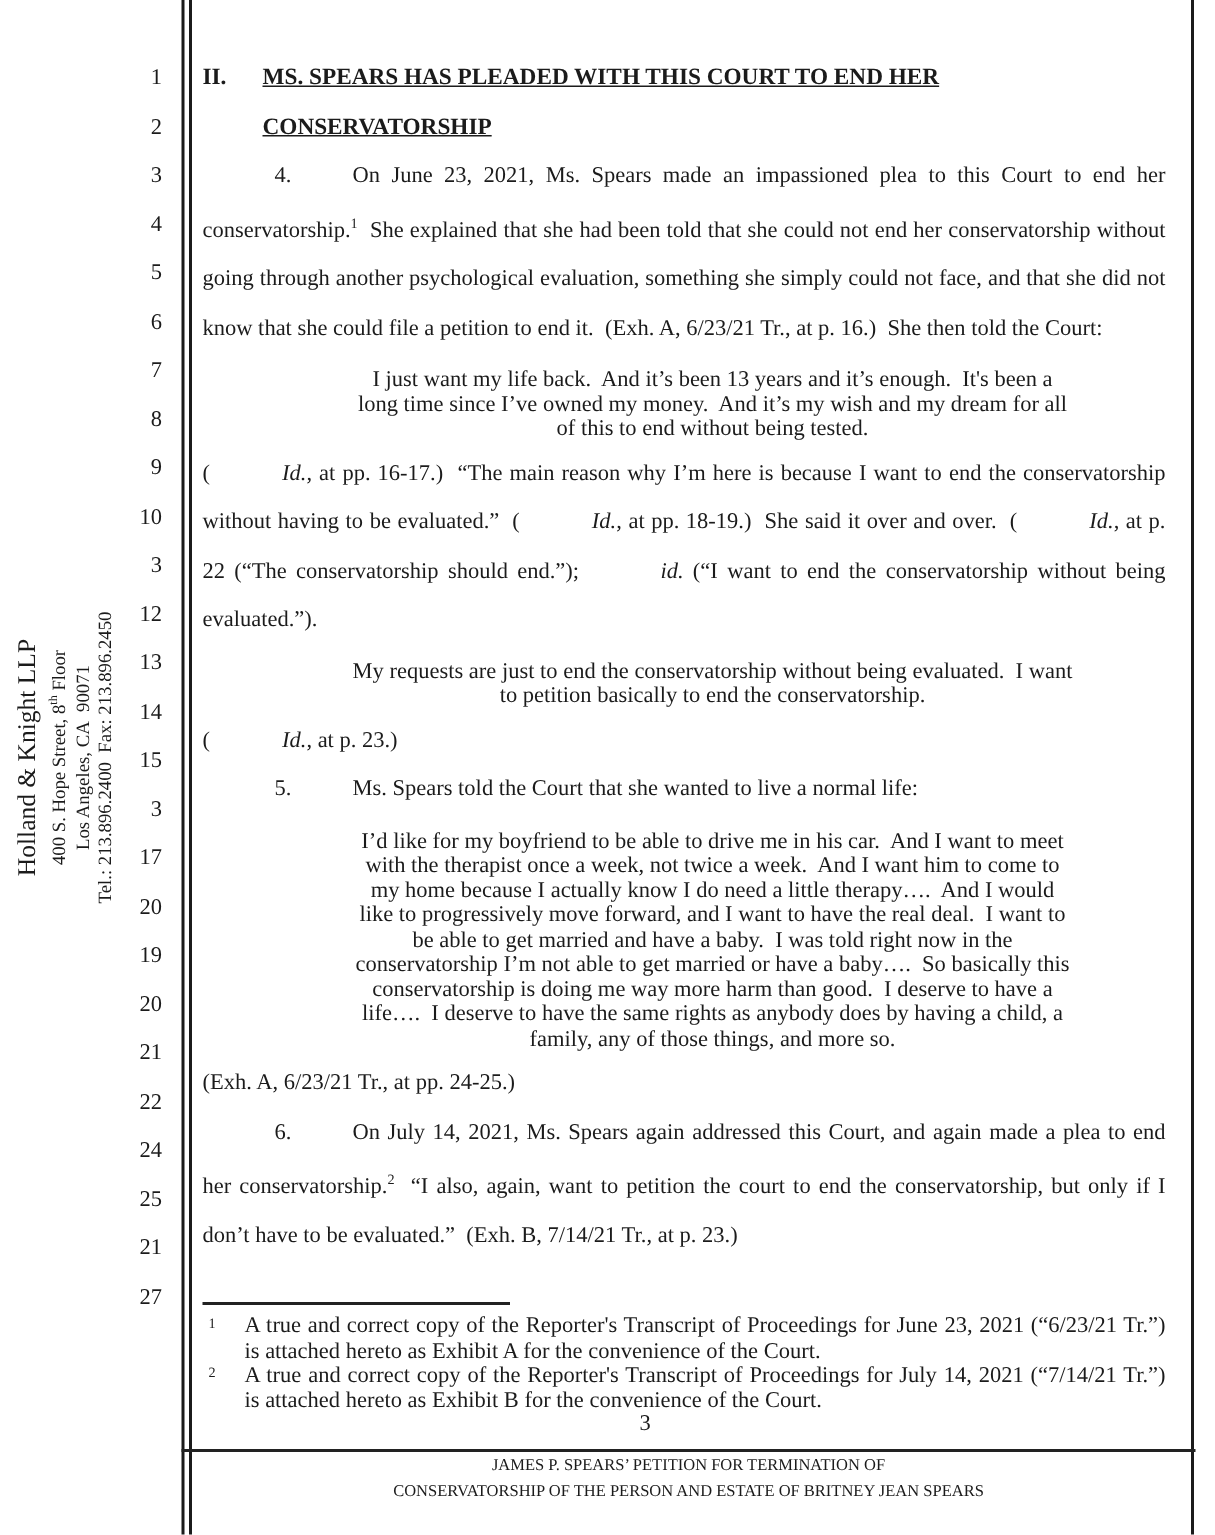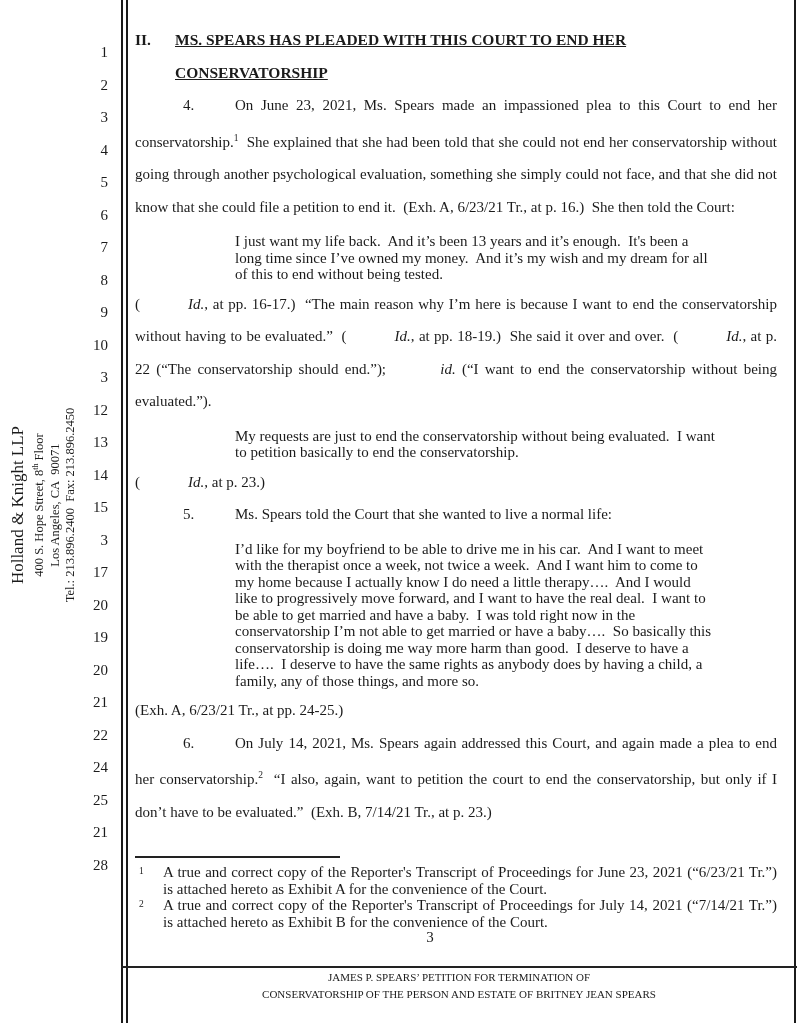--- a/index.html
+++ b/index.html
@@ -15,29 +15,29 @@
   
   .linenum-col{position:absolute;left:0;top:36px;width:108px;text-align:right;font-size:15px;}
   .linenum{height:32.5px;line-height:32.5px;}
   
   .firm{position:absolute;left:-112px;top:470px;width:310px;height:70px;
     transform:rotate(-90deg);text-align:center;white-space:nowrap;}
   .firm-name{font-size:17px;line-height:20px;}
   .firm-addr{font-size:12.5px;line-height:15.5px;}
   .firm-addr sup{font-size:8px;}
   
-  .content{position:absolute;left:135px;top:0;width:642px;padding-top:24px;}
+  .content{position:absolute;left:135px;top:0;width:642px;padding-top:36px;}
   .heading-line{font-size:15.5px;font-weight:bold;line-height:32.5px;margin:0;}
   .heading-num{display:inline-block;width:40px;text-decoration:none;}
   .heading-text{text-decoration:underline;}
   .heading-cont{margin-left:40px;}
   .body-para{font-size:15px;line-height:32.5px;text-align:justify;text-indent:48px;margin:0;}
   .pnum{display:inline-block;width:52px;text-indent:0;}
   .cite{font-size:15px;line-height:32.5px;text-align:justify;margin:0;}
-  .quote{font-size:15px;line-height:16.5px;margin:10px 18px 5px 100px;width:480px;text-align:left;}
+  .quote{font-size:15px;line-height:16.5px;margin:10px 18px 5px 100px;width:480px;text-align:center;}
   .it{font-style:italic;margin-left:48px;}
   .content sup{font-size:9.5px;}
   
   .fn-sep{border:none;border-top:2px solid #222;width:205px;margin:28px 0 6px 0;}
   .footnote{font-size:15px;line-height:16.6px;text-align:justify;position:relative;
     padding-left:28px;margin:0;box-sizing:border-box;}
   .fn-num{position:absolute;left:4px;top:-1px;font-size:9.5px;}
   .page-num{width:590px;text-align:center;font-size:15px;line-height:14px;margin:0;}
   
   .bottom-rule{position:absolute;left:121px;top:966px;width:676px;border-top:2px solid #222;}
@@ -76,21 +76,21 @@
     <div class="linenum">3</div>
     <div class="linenum">17</div>
     <div class="linenum">20</div>
     <div class="linenum">19</div>
     <div class="linenum">20</div>
     <div class="linenum">21</div>
     <div class="linenum">22</div>
     <div class="linenum">24</div>
     <div class="linenum">25</div>
     <div class="linenum">21</div>
-    <div class="linenum">28</div>
+    <div class="linenum">27</div>
   </div>
 
 <div class="content">
   <p class="heading-line"><span class="heading-num">II.</span><span class="heading-text">MS. SPEARS HAS PLEADED WITH THIS COURT TO END HER</span></p>
   <p class="heading-line heading-cont"><span class="heading-text">CONSERVATORSHIP</span></p>
 
   <p class="body-para"><span class="pnum">4.</span><span><span>On June 23, 2021, Ms. Spears made an impassioned plea to this Court to end her conservatorship.</span><sup>1</sup><span>&nbsp; She explained that she had been told that she could not end her conservatorship without going through another psychological evaluation, something she simply could not face, and that she did not know that she could file a petition to end it.&nbsp; (Exh. A, 6/23/21 Tr., at p. 16.)&nbsp; She then told the Court:</span></span></p>
 
   <blockquote class="quote">I just want my life back.&nbsp; And it’s been 13 years and it’s enough.&nbsp; It's been a long time since I’ve owned my money.&nbsp; And it’s my wish and my dream for all of this to end without being tested.</blockquote>
 

